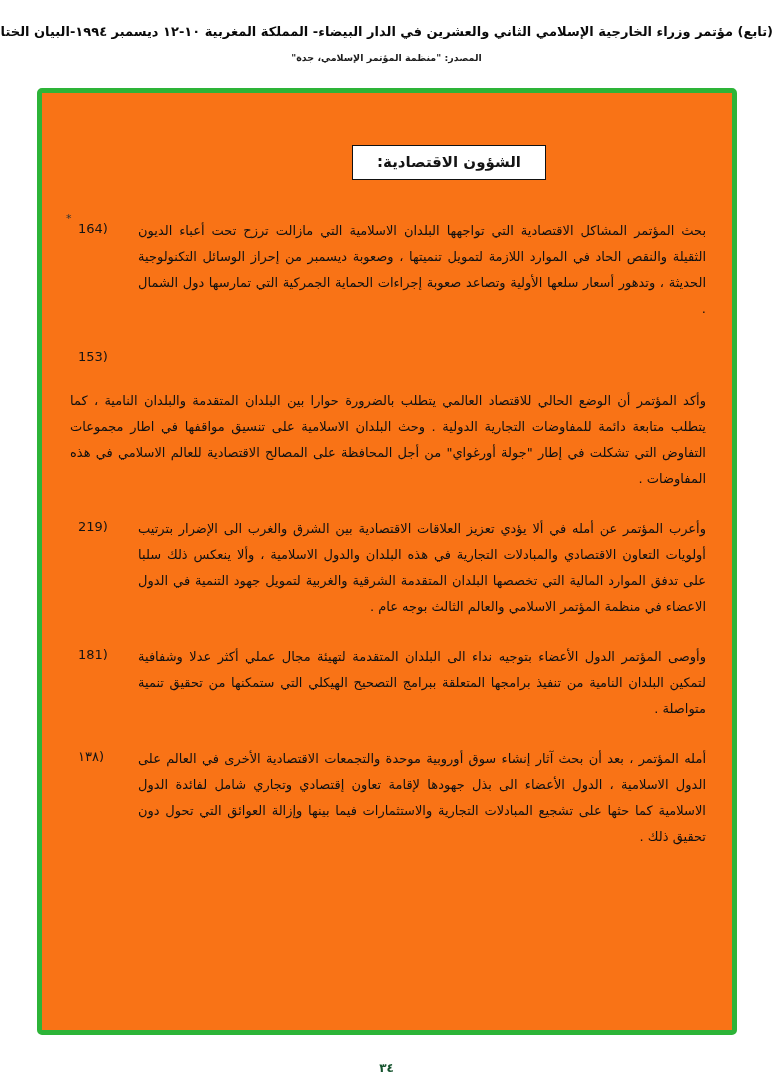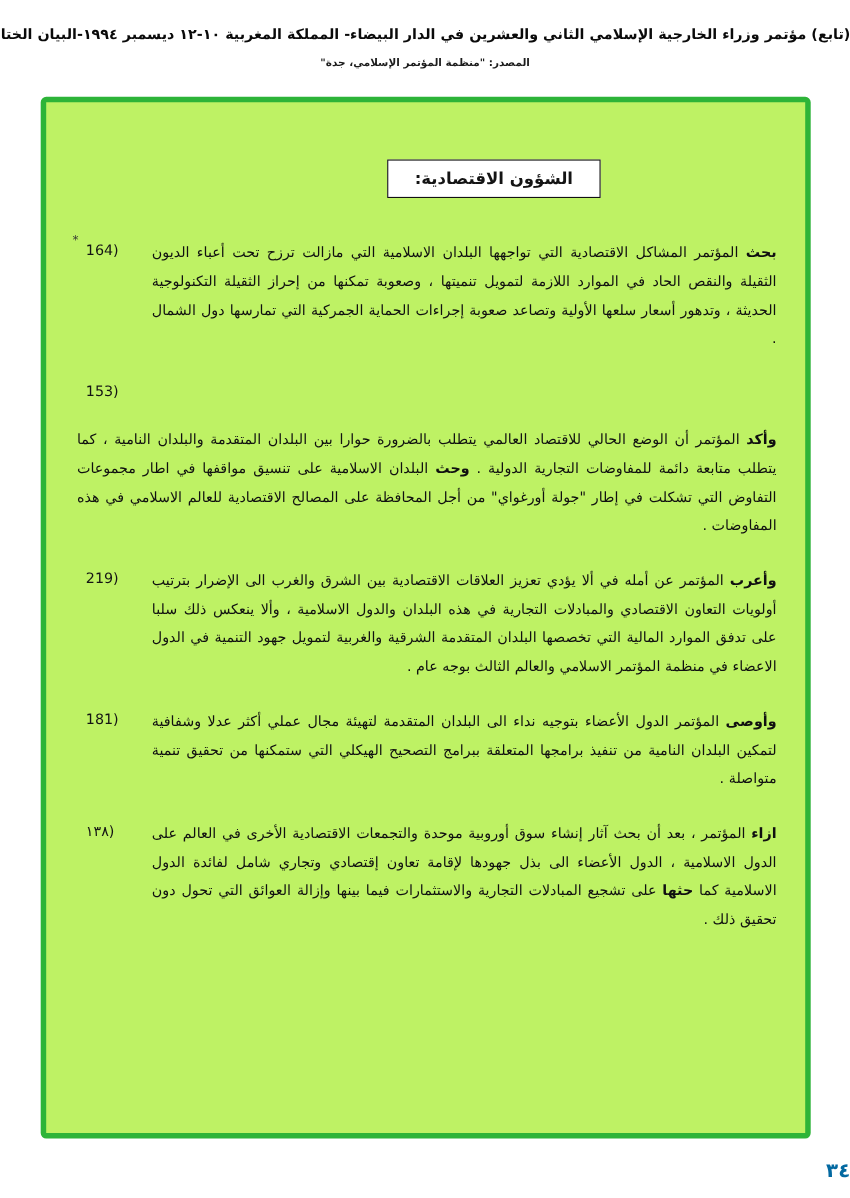--- a/index.html
+++ b/index.html
@@ -19,21 +19,21 @@
     white-space:nowrap; color:#0a0a0a;
   }
   .header-source {
     font-weight:bold; font-size:9.5px; margin-top:13px; color:#1c1c1c;
   }
   .frame {
     position:absolute; left:37px; right:36px; top:88px; bottom:54px;
     border:5px solid #2db438; border-radius:5px;
     padding:30px 26px 18px 22px;
     overflow:hidden;
-    background:#bef264;
+    background:#f97316;
   }
   .section-title-row { direction:rtl; text-align:center; margin-top:22px; margin-bottom:38px; }
   .section-title {
     display:inline-block;
     border:1.6px solid #111;
     padding:7px 24px 8px 24px;
     font-weight:bold; font-size:15px;
     margin-left:128px;
     background:#fff;
   }
@@ -52,24 +52,24 @@
   }
   .item-text {
     flex:1;
     direction:rtl;
     text-align:justify;
     font-size:13px;
     line-height:2.0;
     padding-left:6px;
     color:#101010;
   }
-  .item-text b { font-weight:bold; }
+  .item-text b { font-weight:normal; }
   .page-number {
     position:absolute; bottom:14px; left:0; right:0;
-    font-weight:bold; font-size:18px; color:#0369a1;
+    text-align:center; font-weight:bold; font-size:12px; color:#14532d;
   }
 </style>
 </head>
 <body>
 
 <div class="page">
 
   <div class="header">
     <div class="header-title">(تابع) مؤتمر وزراء الخارجية الإسلامي الثاني والعشرين في الدار البيضاء- المملكة المغربية ١٠-١٢ ديسمبر ١٩٩٤-البيان الختامي</div>
     <div class="header-source">المصدر: "منظمة المؤتمر الإسلامي، جدة"</div>
@@ -79,21 +79,21 @@
 
     <div class="section-title-row">
       <span class="section-title">الشؤون الاقتصادية:</span>
     </div>
 
     <div class="item">
       <div class="num-col">
         <span class="mark">*</span>
         <span class="num">164)</span>
       </div>
-      <p class="item-text"><b>بحث</b> <span>المؤتمر المشاكل الاقتصادية التي تواجهها البلدان الاسلامية التي مازالت ترزح تحت أعباء الديون الثقيلة والنقص الحاد في الموارد اللازمة لتمويل تنميتها ، وصعوبة تمكنها من إحراز الثقيلة التكنولوجية الحديثة ، وتدهور أسعار سلعها الأولية وتصاعد صعوبة إجراءات الحماية الجمركية التي تمارسها دول الشمال .</span></p>
+      <p class="item-text"><b>بحث</b> <span>المؤتمر المشاكل الاقتصادية التي تواجهها البلدان الاسلامية التي مازالت ترزح تحت أعباء الديون الثقيلة والنقص الحاد في الموارد اللازمة لتمويل تنميتها ، وصعوبة ديسمبر من إحراز الوسائل التكنولوجية الحديثة ، وتدهور أسعار سلعها الأولية وتصاعد صعوبة إجراءات الحماية الجمركية التي تمارسها دول الشمال .</span></p>
     </div>
 
     <div class="item">
       <div class="num-col">
         <span class="mark"></span>
         <span class="num">153)</span>
       </div>
     </div>
 
     <div class="item">
@@ -114,20 +114,20 @@
         <span class="num">181)</span>
       </div>
       <p class="item-text"><b>وأوصى</b> <span>المؤتمر الدول الأعضاء بتوجيه نداء الى البلدان المتقدمة لتهيئة مجال عملي أكثر عدلا وشفافية لتمكين البلدان النامية من تنفيذ برامجها المتعلقة ببرامج التصحيح الهيكلي التي ستمكنها من تحقيق تنمية متواصلة .</span></p>
     </div>
 
     <div class="item">
       <div class="num-col">
         <span class="mark"></span>
         <span class="num">١٣٨)</span>
       </div>
-      <p class="item-text"><b>ازاء</b> <span>المؤتمر ، بعد أن بحث آثار إنشاء سوق أوروبية موحدة والتجمعات الاقتصادية الأخرى في العالم على الدول الاسلامية ، الدول الأعضاء الى بذل جهودها لإقامة تعاون إقتصادي وتجاري شامل لفائدة الدول الاسلامية كما</span> <b>حثها</b> <span>على تشجيع المبادلات التجارية والاستثمارات فيما بينها وإزالة العوائق التي تحول دون تحقيق ذلك .</span></p>
+      <p class="item-text"><b>أمله</b> <span>المؤتمر ، بعد أن بحث آثار إنشاء سوق أوروبية موحدة والتجمعات الاقتصادية الأخرى في العالم على الدول الاسلامية ، الدول الأعضاء الى بذل جهودها لإقامة تعاون إقتصادي وتجاري شامل لفائدة الدول الاسلامية كما</span> <b>حثها</b> <span>على تشجيع المبادلات التجارية والاستثمارات فيما بينها وإزالة العوائق التي تحول دون تحقيق ذلك .</span></p>
     </div>
 
   </div>
 
   <div class="page-number">٣٤</div>
 
 </div>
 
 </body></html>

